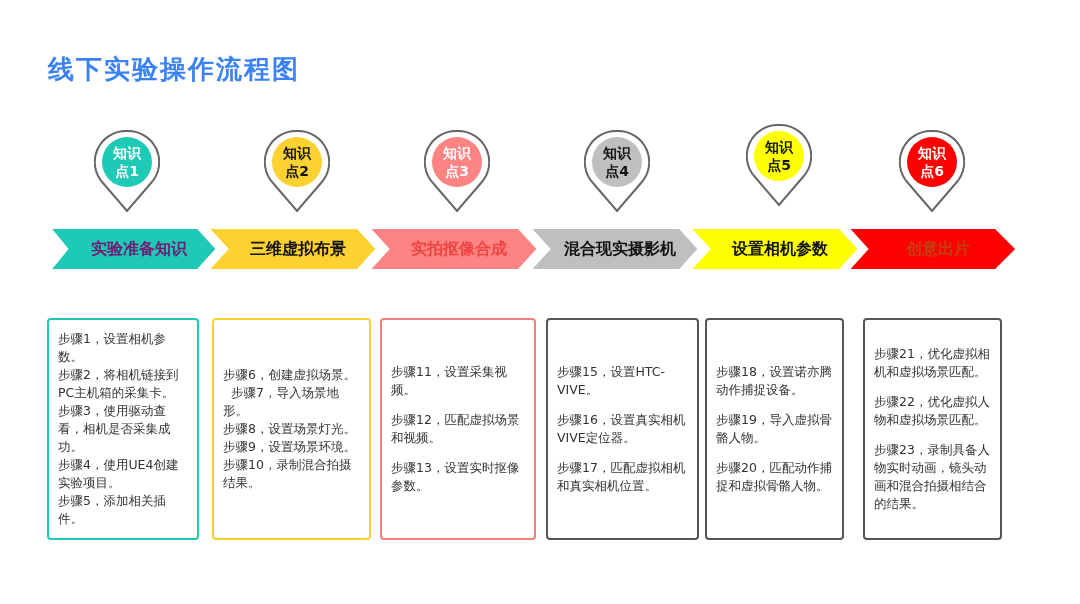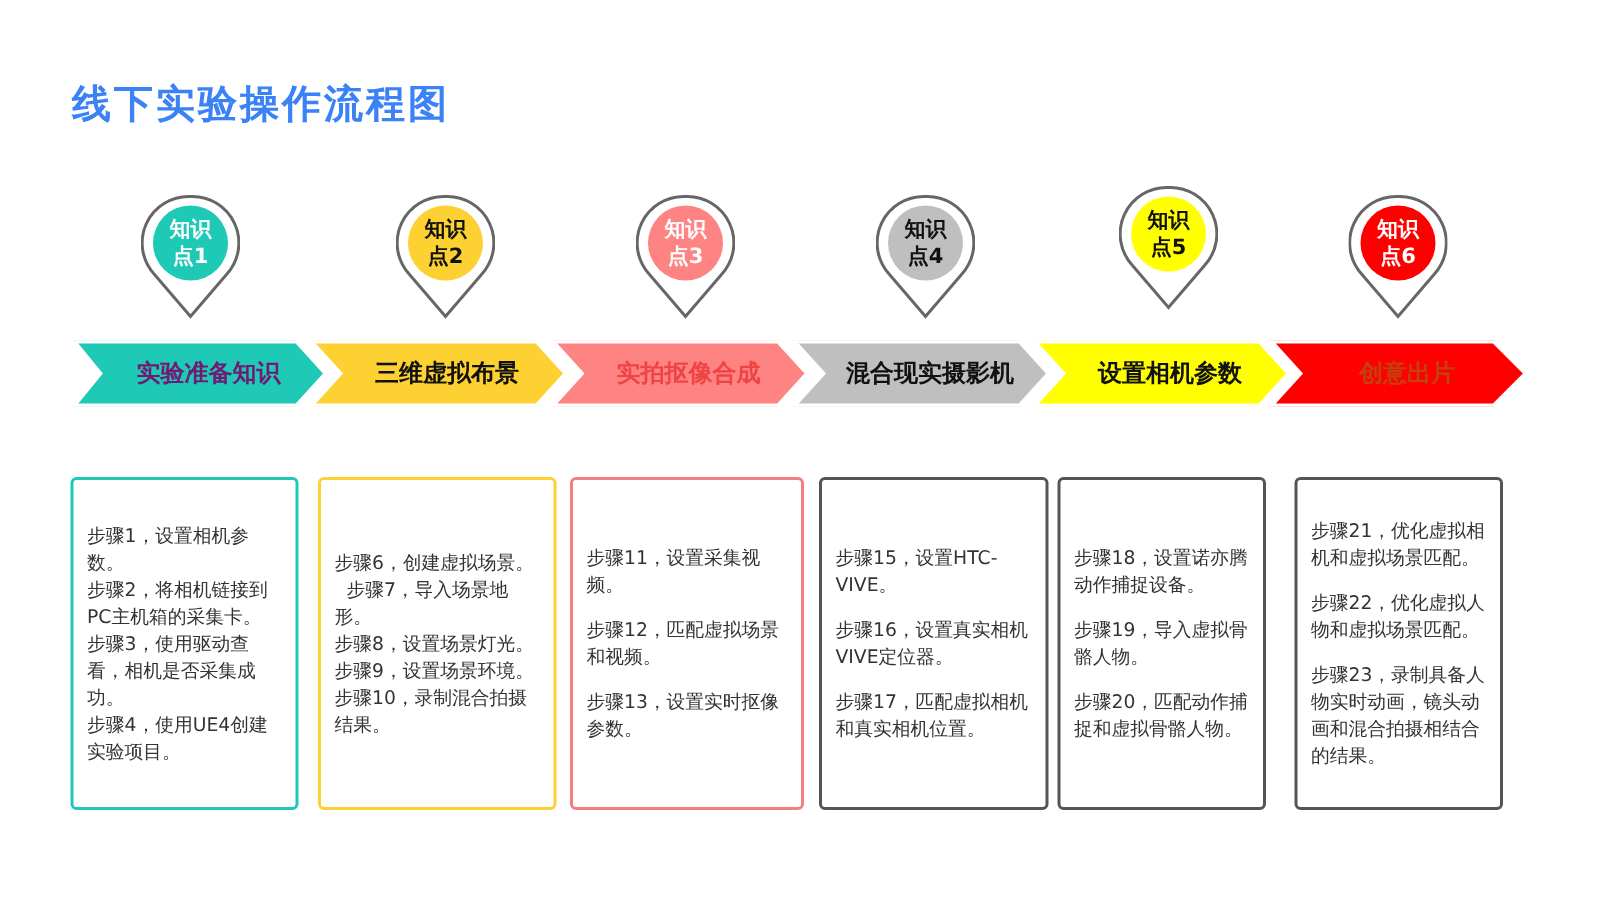--- a/index.html
+++ b/index.html
@@ -117,20 +117,21 @@
       <polygon class="ap" points="0,0 150,0 172,22 150,44 0,44 20,22" fill="#ff0000" stroke="#ffffff" stroke-width="4" stroke-linejoin="miter"></polygon>
     </svg>
   <span style="color: #c2410c;">创意出片</span>
 </div>
 
 <div class="box" style="left: 47px; width: 152px; border-color: rgb(30, 201, 181);">
   <p>步骤1，设置相机参数。</p>
   <p>步骤2，将相机链接到PC主机箱的采集卡。</p>
   <p>步骤3，使用驱动查看，相机是否采集成功。</p>
   <p>步骤4，使用UE4创建实验项目。</p>
+  <p>步骤5，添加相关插件。</p>
 </div>
 <div class="box" style="left: 212px; width: 159px; border-color: rgb(253, 209, 50);">
   <p>步骤6，创建虚拟场景。</p>
   <p style="white-space:pre-wrap;">  步骤7，导入场景地形。</p>
   <p>步骤8，设置场景灯光。</p>
   <p>步骤9，设置场景环境。</p>
   <p>步骤10，录制混合拍摄结果。</p>
 </div>
 <div class="box spaced" style="left: 380px; width: 156px; border-color: rgb(240, 128, 128);">
   <p>步骤11，设置采集视频。</p>

